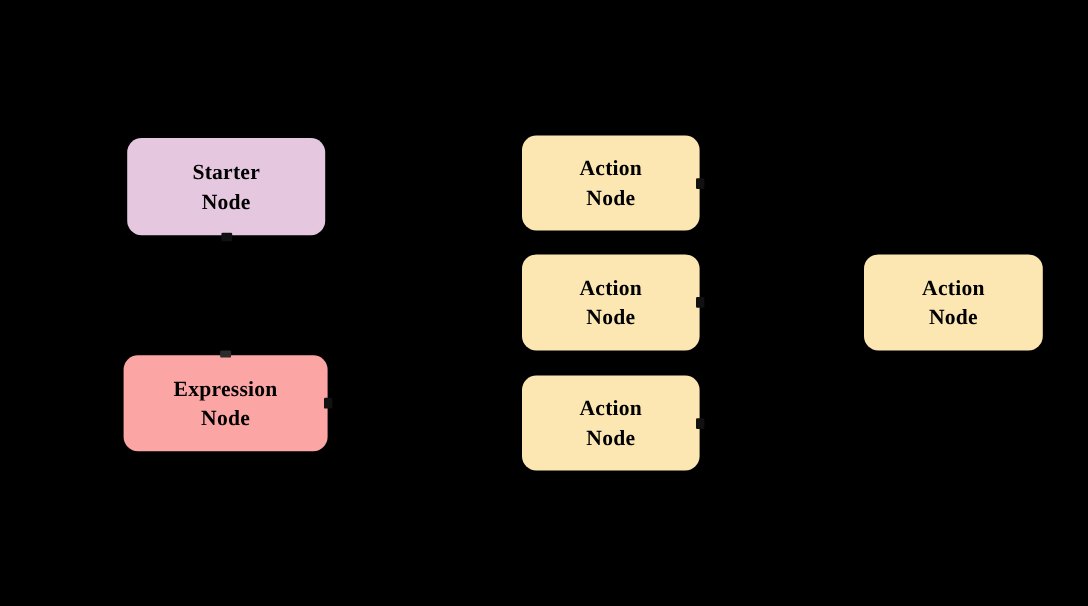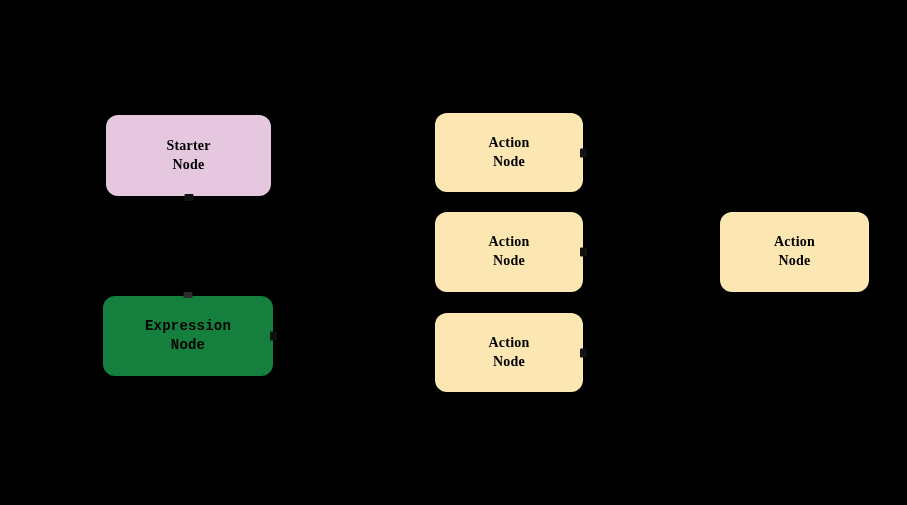--- a/index.html
+++ b/index.html
@@ -23,21 +23,21 @@
     position: absolute;
     box-sizing: border-box;
     border-radius: 12px;
     display: flex;
     flex-direction: column;
     align-items: center;
     justify-content: center;
     text-align: center;
     color: #000000;
     font-weight: bold;
-    font-size: 14px;
+    font-size: 18px;
     line-height: 1.35;
     letter-spacing: 0.2px;
     user-select: none;
   }
   .node .line {
     display: block;
     white-space: nowrap;
   }
   .port {
     position: absolute;
@@ -71,21 +71,21 @@
 <body>
 
 <div id="canvas">
 
   <div class="node" id="n-starter" style="left:106px; top:115px; width:165px; height:81px; background:#E5C7E0;">
     <span class="line">Starter</span>
     <span class="line">Node</span>
     <span class="port bottom"></span>
   </div>
 
-  <div class="node" id="n-expression" style="left:103px; top:296px; width:170px; height:80px; background:#15803d;font-family:Liberation Mono, monospace;">
+  <div class="node" id="n-expression" style="left:103px; top:296px; width:170px; height:80px; background:#fca5a5;">
     <span class="line">Expression</span>
     <span class="line">Node</span>
     <span class="port top"></span>
     <span class="port right"></span>
   </div>
 
   <div class="node" id="n-action-1" style="left:435px; top:113px; width:148px; height:79px; background:#FCE7B2;">
     <span class="line">Action</span>
     <span class="line">Node</span>
     <span class="port right"></span>

